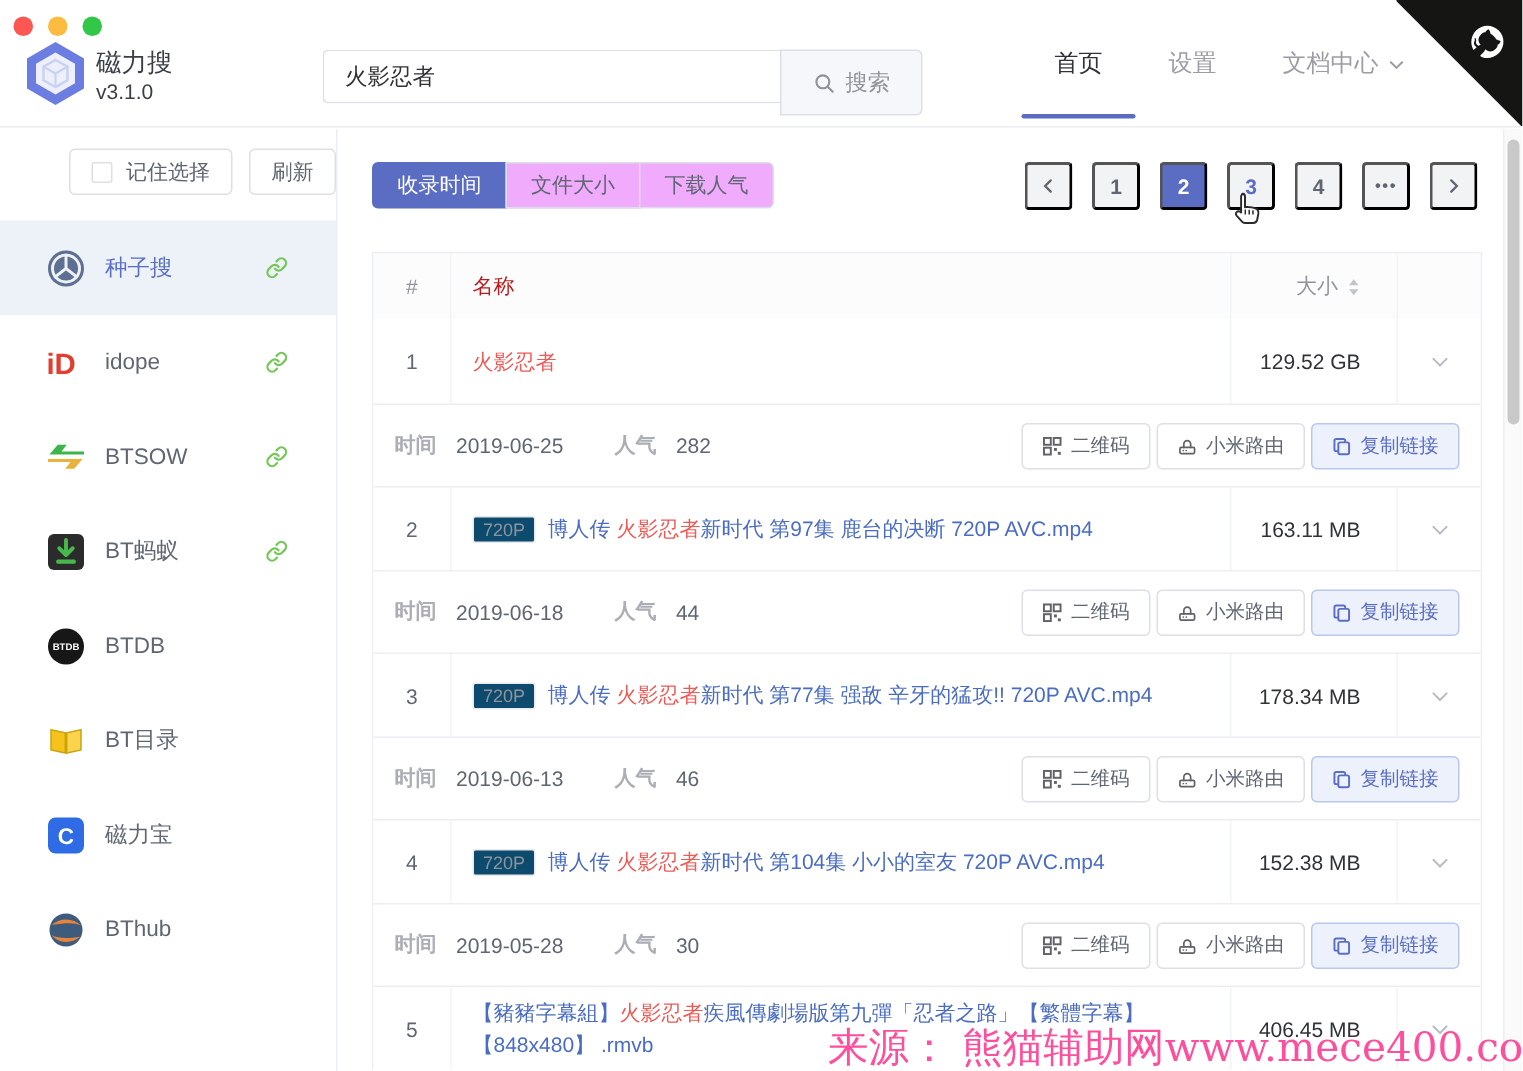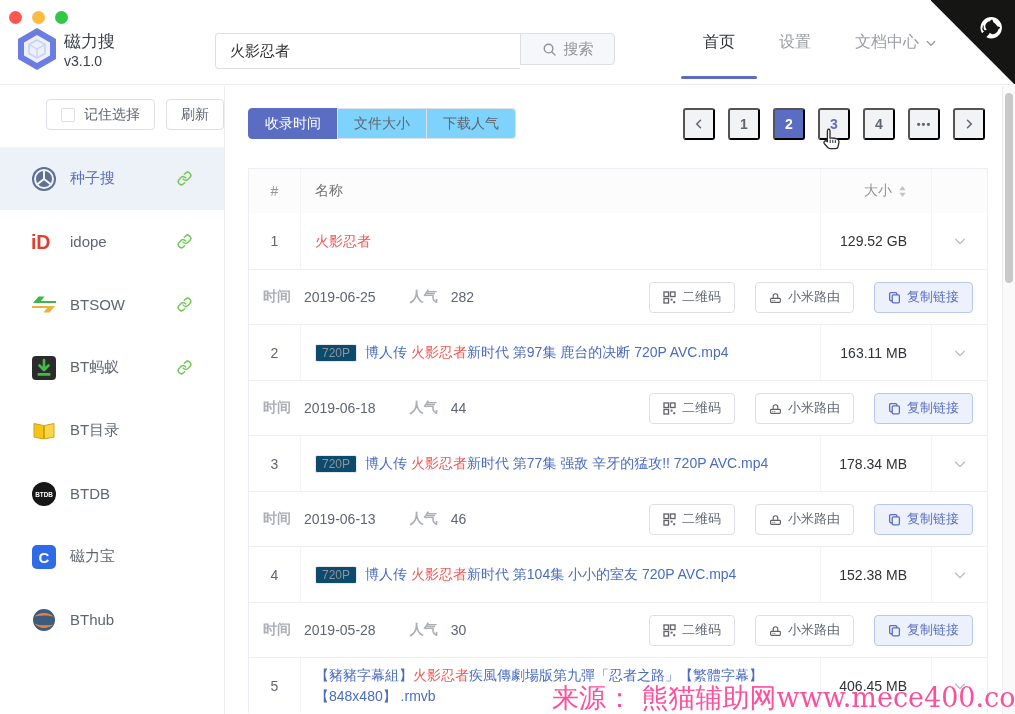--- a/index.html
+++ b/index.html
@@ -11,21 +11,21 @@
   
   .header { position:absolute; inset:0 0 auto 0; height:85px; background:#fff; border-bottom:1px solid #e9ecf0; z-index:5; }
   .traffic { position:absolute; top:11px; left:9px; display:flex; gap:10px; }
   .dot { width:13px; height:13px; border-radius:50%; }
   .dot.r{background:#fc5753}.dot.y{background:#fdbc40}.dot.g{background:#33c748}
   .logo { position:absolute; left:15px; top:26px; }
   .app-title { position:absolute; left:64px; top:30px; font-size:17px; color:#3a3f47; }
   .app-ver   { position:absolute; left:64px; top:53px; font-size:14px; color:#3a3f47; }
   .search-wrap { position:absolute; left:215px; top:33px; display:flex; }
   .search-input { width:305px; height:36px; border:1px solid #dcdfe6; border-right:none; border-radius:4px 0 0 4px; padding:0 14px; font-size:15px; color:#303133; outline:none; font-family:inherit; }
-  .search-btn { width:95px; height:32px; border:1px solid #dcdfe6; border-radius:0 4px 4px 0; background:#f5f7fa; color:#909399; font-size:15px; display:flex; align-items:center; justify-content:center; gap:7px; cursor:pointer; }
+  .search-btn { width:95px; height:44px; border:1px solid #dcdfe6; border-radius:0 4px 4px 0; background:#f5f7fa; color:#909399; font-size:15px; display:flex; align-items:center; justify-content:center; gap:7px; cursor:pointer; }
   .nav { position:absolute; right:78px; top:0; height:85px; display:flex; align-items:center; gap:44px; }
   .nav-item { font-size:16px; color:#9a9da3; position:relative; display:flex; align-items:center; gap:6px; cursor:pointer; height:83px; }
   .nav-item.active { color:#2f3338; }
   .nav-item.active::after { content:""; position:absolute; left:50%; transform:translateX(-50%); bottom:5px; width:76px; height:3px; background:#5a6dc3; border-radius:2px; }
   .gh { position:absolute; top:0; right:0; width:84px; height:84px; overflow:hidden; z-index:6; }
   .gh-tri { position:absolute; width:120px; height:120px; background:#151513; transform:rotate(45deg); top:-60px; right:-60px; }
   .gh-cat { position:absolute; top:9px; right:7px; transform:rotate(45deg); }
   
   .sidebar { position:absolute; top:86px; left:0; width:225px; bottom:0; background:#fff; border-right:1px solid #eceef2; z-index:2; }
   .side-btns { display:flex; gap:11px; padding:13px 0 0 20px;justify-content:flex-end; }
@@ -34,51 +34,51 @@
   .engines { margin-top:17px; }
   .engine { height:63px; display:flex; align-items:center; padding:0 32px 0 30px; cursor:pointer; }
   .engine.active { background:#edf1f8; }
   .eicon { width:28px; display:flex; justify-content:center; align-items:center; }
   .elabel { margin-left:12px; font-size:15px; color:#5f6672; }
   .engine.active .elabel { color:#5a6fc4; }
   .elink { margin-left:auto; display:flex; }
   
   .main { position:absolute; left:226px; top:86px; right:0; bottom:0; background:#fff; }
   .sort-group { position:absolute; left:22px; top:22px; display:flex; }
-  .sort-btn { height:31px; padding:0 16px; font-size:14px; border:1px solid #dcdfe6; background:#7dd3fc; color:#5f6672; margin-left:-1px; display:flex; align-items:center; cursor:pointer; }
+  .sort-btn { height:31px; padding:0 16px; font-size:14px; border:1px solid #dcdfe6; background:#f0abfc; color:#5f6672; margin-left:-1px; display:flex; align-items:center; cursor:pointer; }
   .sort-btn:first-child { border-radius:4px 0 0 4px; margin-left:0; }
   .sort-btn:last-child  { border-radius:0 4px 4px 0; }
   .sort-btn.active { background:#5a6dc3; border-color:#5a6dc3; color:#fff; }
   .pagination { position:absolute; right:30px; top:22px; display:flex; gap:13px; align-items:center; }
   .page-btn { min-width:32px; height:32px; border-radius:3px; background:#f2f3f5; color:#5f6672; font-size:14px; font-weight:bold; display:flex; align-items:center; justify-content:center; cursor:pointer; }
   .page-btn.active { background:#5a6dc3; color:#fff; }
   .page-btn.hovered { color:#5a6fc4; }
   .page-btn.ellipsis { font-size:11px; letter-spacing:1px; }
   
   .table { position:absolute; left:22px; right:27px; top:82px; border:1px solid #ebeef5; border-bottom:none; background:#fff; }
   .trow { display:flex; border-top:1px solid #ebeef5; background:#fff; }
   .trow:first-child { border-top:none; }
   .thead { height:44px; background:#fcfcfd; }
   .td, .th { display:flex; align-items:center; }
   .c-idx  { width:52px; justify-content:center; flex:none; border-right:1px solid #f2f4f8; align-self:stretch; font-size:14px; color:#5f6672; }
   .c-name { flex:1; padding:0 14px; border-right:1px solid #f2f4f8; align-self:stretch; min-width:0; }
   .c-size { width:111px; justify-content:flex-end; padding-right:24px; flex:none; border-right:1px solid #f2f4f8; align-self:stretch; font-size:14px; color:#2f3338; }
   .c-exp  { width:55px; justify-content:center; flex:none; align-self:stretch; }
-  .th { font-size:14px; color:#737373; }
+  .th { font-size:14px; color:#b91c1c; }
   .th.c-idx, .th.c-size { color:#909399; }
   .sort-caret { margin-left:6px; display:flex; }
   .tmain { min-height:56px; }
   .tag { background:#0c4a6e; border:1px solid #e9e9eb; color:#909399; font-size:12px; border-radius:2px; padding:1px 6px; margin-right:8px; flex:none; }
   .title { font-size:14px; color:#4a6cc3; line-height:1.5; }
   .title .hl { color:#f05a55; }
   .tdetail { height:55px; align-items:center; padding:0 14px; }
   .dlabel { color:#abaeb5; font-size:14px; flex:none;font-weight:bold; }
   .dval { color:#5f6672; font-size:14px; margin-left:13px; flex:none; }
   .dgap { width:34px; flex:none; }
-  .dactions { margin-left:auto; display:flex; gap:20px; }
+  .dactions { margin-left:auto; display:flex; gap:4px; }
   .action-btn { height:31px; border:1px solid #dcdfe6; background:#fff; border-radius:4px; color:#5f6672; font-size:13px; display:flex; align-items:center; gap:6px; padding:0 13px; cursor:pointer; white-space:nowrap; }
   .action-btn.copy { background:#edf1fc; border-color:#b9c6ee; color:#5a6fc4; }
   
   .watermark { position:absolute; left:552px; top:680px; font-family:"DejaVu Serif","Liberation Serif",serif; font-size:27px; color:#fd4f9d; white-space:nowrap; z-index:9; }
   .scroll-track { position:absolute; right:0; top:86px; bottom:0; width:13px; background:#fafafa; border-left:1px solid #ededed; z-index:8; }
   .scroll-thumb { position:absolute; right:2px; top:7px; width:8px; height:190px; border-radius:4px; background:#c9c9c9; }
   .cursor { position:absolute; left:820px; top:127px; z-index:30; pointer-events:none; }
 </style>
 </head>
 <body>
@@ -208,34 +208,34 @@
         <span class="elink">
           <svg width="15" height="15" viewBox="0 0 24 24" fill="none" stroke="#74c858" stroke-width="2.4" stroke-linecap="round" stroke-linejoin="round">
             <path d="M10 13a5 5 0 0 0 7.54.54l3-3a5 5 0 0 0-7.07-7.07l-1.72 1.71"></path>
             <path d="M14 11a5 5 0 0 0-7.54-.54l-3 3a5 5 0 0 0 7.07 7.07l1.71-1.71"></path>
           </svg>
         </span>
       </div>
       <div class="engine">
         <span class="eicon">
           <svg width="26" height="26" viewBox="0 0 26 26">
+            <circle cx="13" cy="13" r="12" fill="#171717"></circle>
+            <text x="13" y="15.6" font-size="6.4" font-weight="bold" fill="#fff" text-anchor="middle">BTDB</text>
+          </svg>
+        </span>
+        <span class="elabel">BTDB</span>
+      </div>
+      <div class="engine">
+        <span class="eicon">
+          <svg width="26" height="26" viewBox="0 0 26 26">
             <path d="M3 5.5l9.5 2v13.5l-9.5-2z" fill="#f6c21c" stroke="#caa50e" stroke-width="1"></path>
             <path d="M23 5.5l-9.5 2v13.5l9.5-2z" fill="#fbd34d" stroke="#caa50e" stroke-width="1"></path>
           </svg>
         </span>
         <span class="elabel">BT目录</span>
-      </div>
-      <div class="engine">
-        <span class="eicon">
-          <svg width="26" height="26" viewBox="0 0 26 26">
-            <circle cx="13" cy="13" r="12" fill="#171717"></circle>
-            <text x="13" y="15.6" font-size="6.4" font-weight="bold" fill="#fff" text-anchor="middle">BTDB</text>
-          </svg>
-        </span>
-        <span class="elabel">BTDB</span>
       </div>
       <div class="engine">
         <span class="eicon">
           <svg width="26" height="26" viewBox="0 0 26 26">
             <rect x="1" y="1" width="24" height="24" rx="5" fill="#2f6be4"></rect>
             <text x="13" y="18.6" font-size="15" font-weight="bold" fill="#fff" text-anchor="middle">C</text>
           </svg>
         </span>
         <span class="elabel">磁力宝</span>
       </div>

